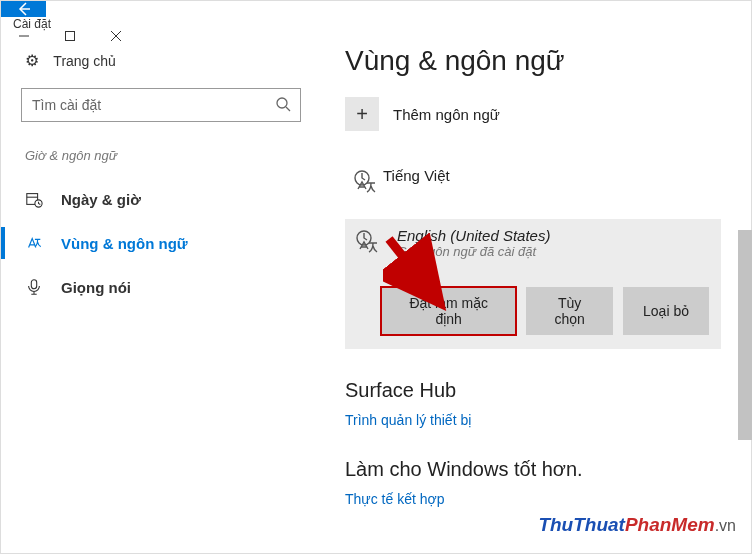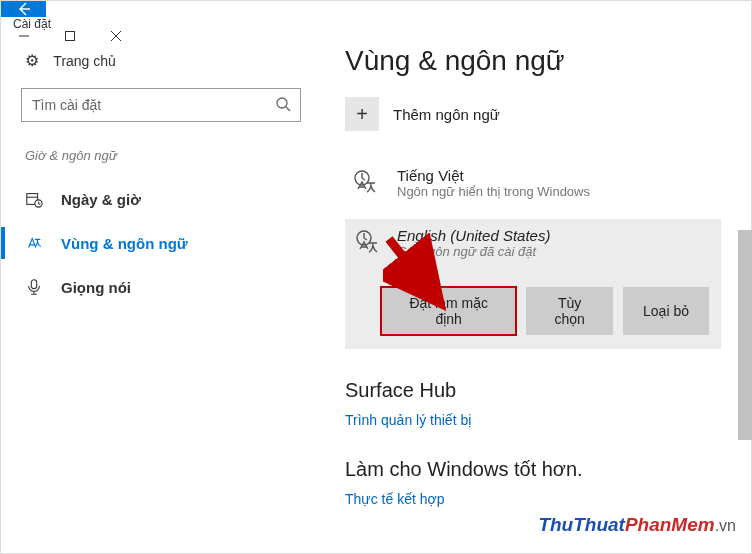--- a/index.html
+++ b/index.html
@@ -22,21 +22,21 @@
   .section-label { font-size: 13px; color: #777; margin-bottom: 14px; padding-left: 4px; font-style: italic; }
   .nav-item { display: flex; align-items: center; gap: 18px; height: 44px; padding-left: 4px; font-size: 15px; color: #333; cursor: pointer; font-weight: bold; }
   .nav-item.active { color: #0078d7; position: relative; }
   .nav-item.active::before { content: ""; position: absolute; left: -20px; top: 6px; bottom: 6px; width: 4px; background: #0078d7; }
   .nav-icon { width: 18px; display: flex; justify-content: center; font-size: 16px; }
   .main { flex: 1; padding: 12px 30px 0 24px; overflow-y: auto; position: relative; }
   h1.page-title { font-weight: 300; font-size: 28px; color: #222; margin-bottom: 20px; }
   .add-row { display: flex; align-items: center; gap: 14px; margin-bottom: 28px; }
   .plus-box { width: 34px; height: 34px; background: #e6e6e6; display: flex; align-items: center; justify-content: center; font-size: 20px; color: #333; }
   .add-label { font-size: 15px; color: #222; }
-  .lang-item { display: flex; gap: 14px; padding: 8px 4px; }
+  .lang-item { display: flex; padding: 8px 4px; }
   .lang-icon { width: 34px; height: 34px; display: flex; align-items: center; justify-content: center; color: #555; }
   .lang-text .primary { font-size: 15px; color: #222; }
   .lang-text .secondary { font-size: 13px; color: #777; }
   .lang-sel { background: #ececec; padding: 8px 12px 14px 6px; margin-top: 10px; }
   .lang-sel-top { display: flex; gap: 12px; font-style: italic; }
   .btn-row { display: flex; gap: 10px; margin-top: 26px; margin-left: 30px; }
   .action-btn { background: #ccc; border: none; padding: 8px 16px; font-size: 14px; color: #222; cursor: pointer; min-width: 86px; }
   .action-btn.highlighted { outline: 2px solid #c00000; outline-offset: -1px; }
   h2.sub-heading { font-weight: 400; font-size: 20px; color: #222; margin-top: 30px; margin-bottom: 10px; }
   .link { color: #0067c0; font-size: 14px; cursor: pointer; }
@@ -142,21 +142,20 @@
         <div class="lang-icon">
           <svg width="30" height="30" viewBox="0 0 30 30" fill="none" stroke="#555" stroke-width="1.4">
             <circle cx="11" cy="9" r="7"></circle>
               <path d="M11 4 V9 L14 11"></path>
             <path d="M7 20 L11 13 L15 20 M8.5 18 H13.5"></path>
             <path d="M16 14 H24 M20 14 Q20 21 16 23 M20 17 Q21 21 24 23"></path>
           </svg>
         </div>
         <div class="lang-text">
           <div class="primary">Tiếng Việt</div>
-          <div class="secondary">Ngôn ngữ hiển thị trong Windows</div>
         </div>
       </div>
 
       <div class="lang-sel">
         <div class="lang-sel-top">
           <div class="lang-icon">
             <svg width="30" height="30" viewBox="0 0 30 30" fill="none" stroke="#555" stroke-width="1.4">
               <circle cx="11" cy="9" r="7"></circle>
                 <path d="M11 4 V9 L14 11"></path>
               <path d="M7 20 L11 13 L15 20 M8.5 18 H13.5"></path>

